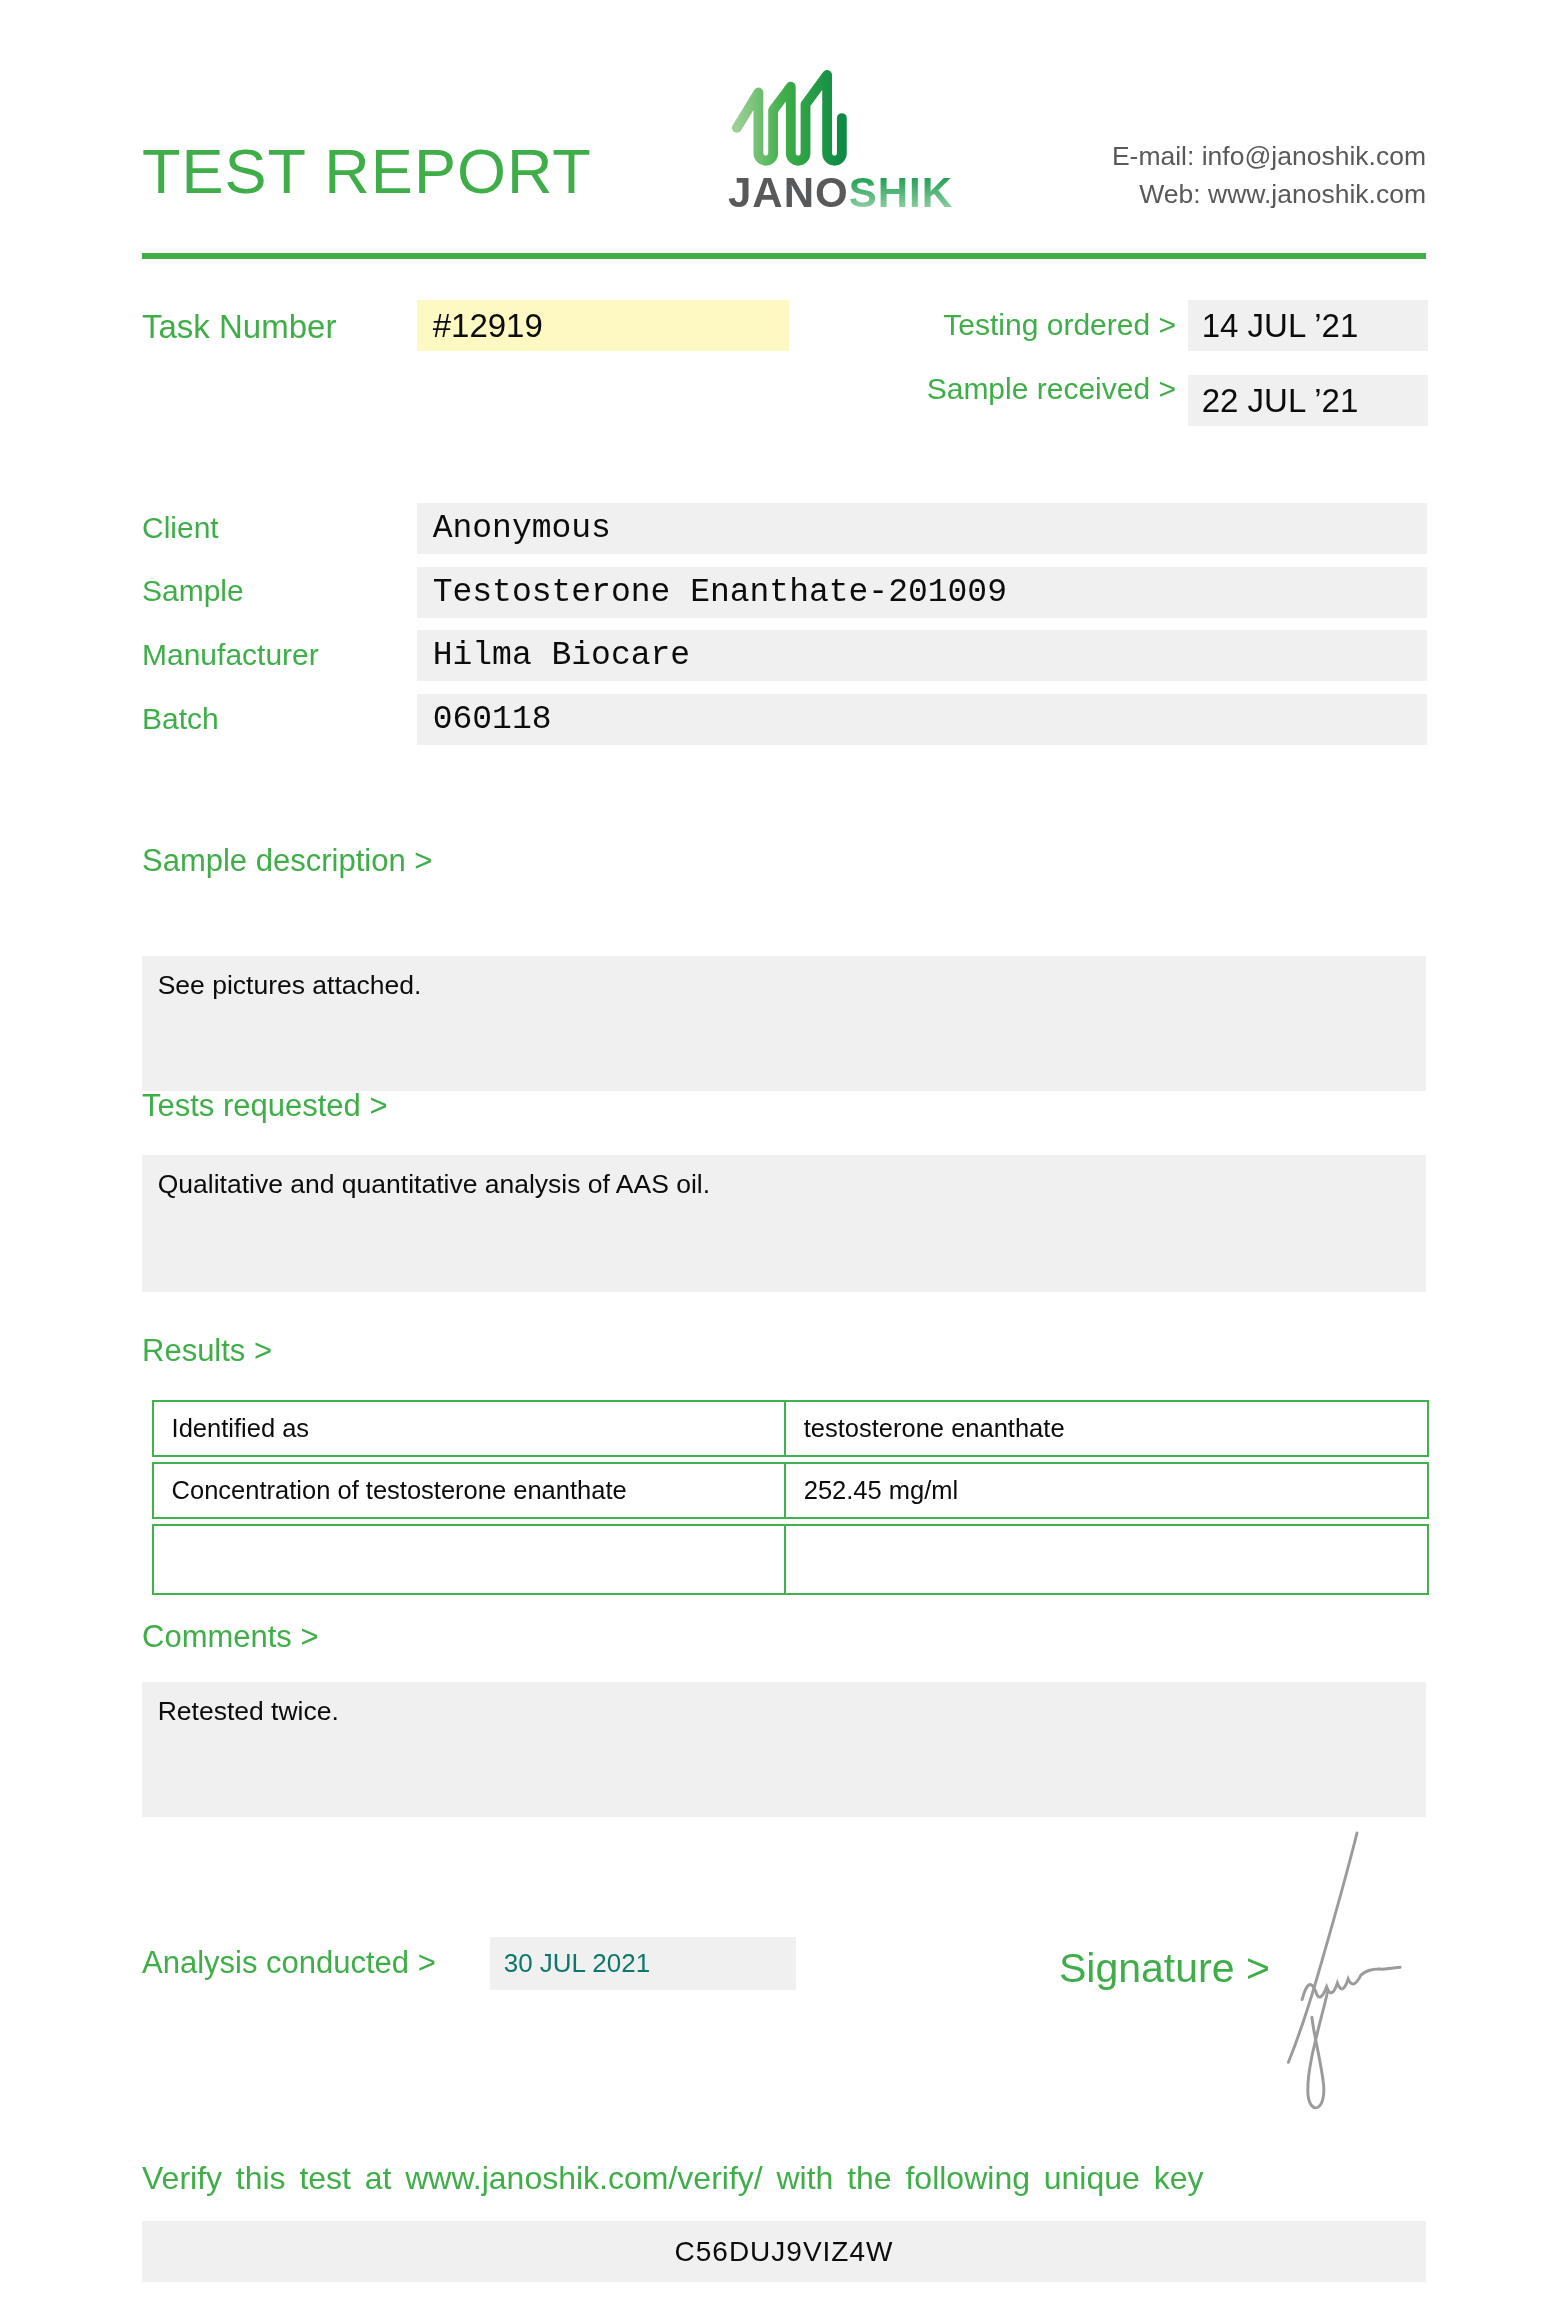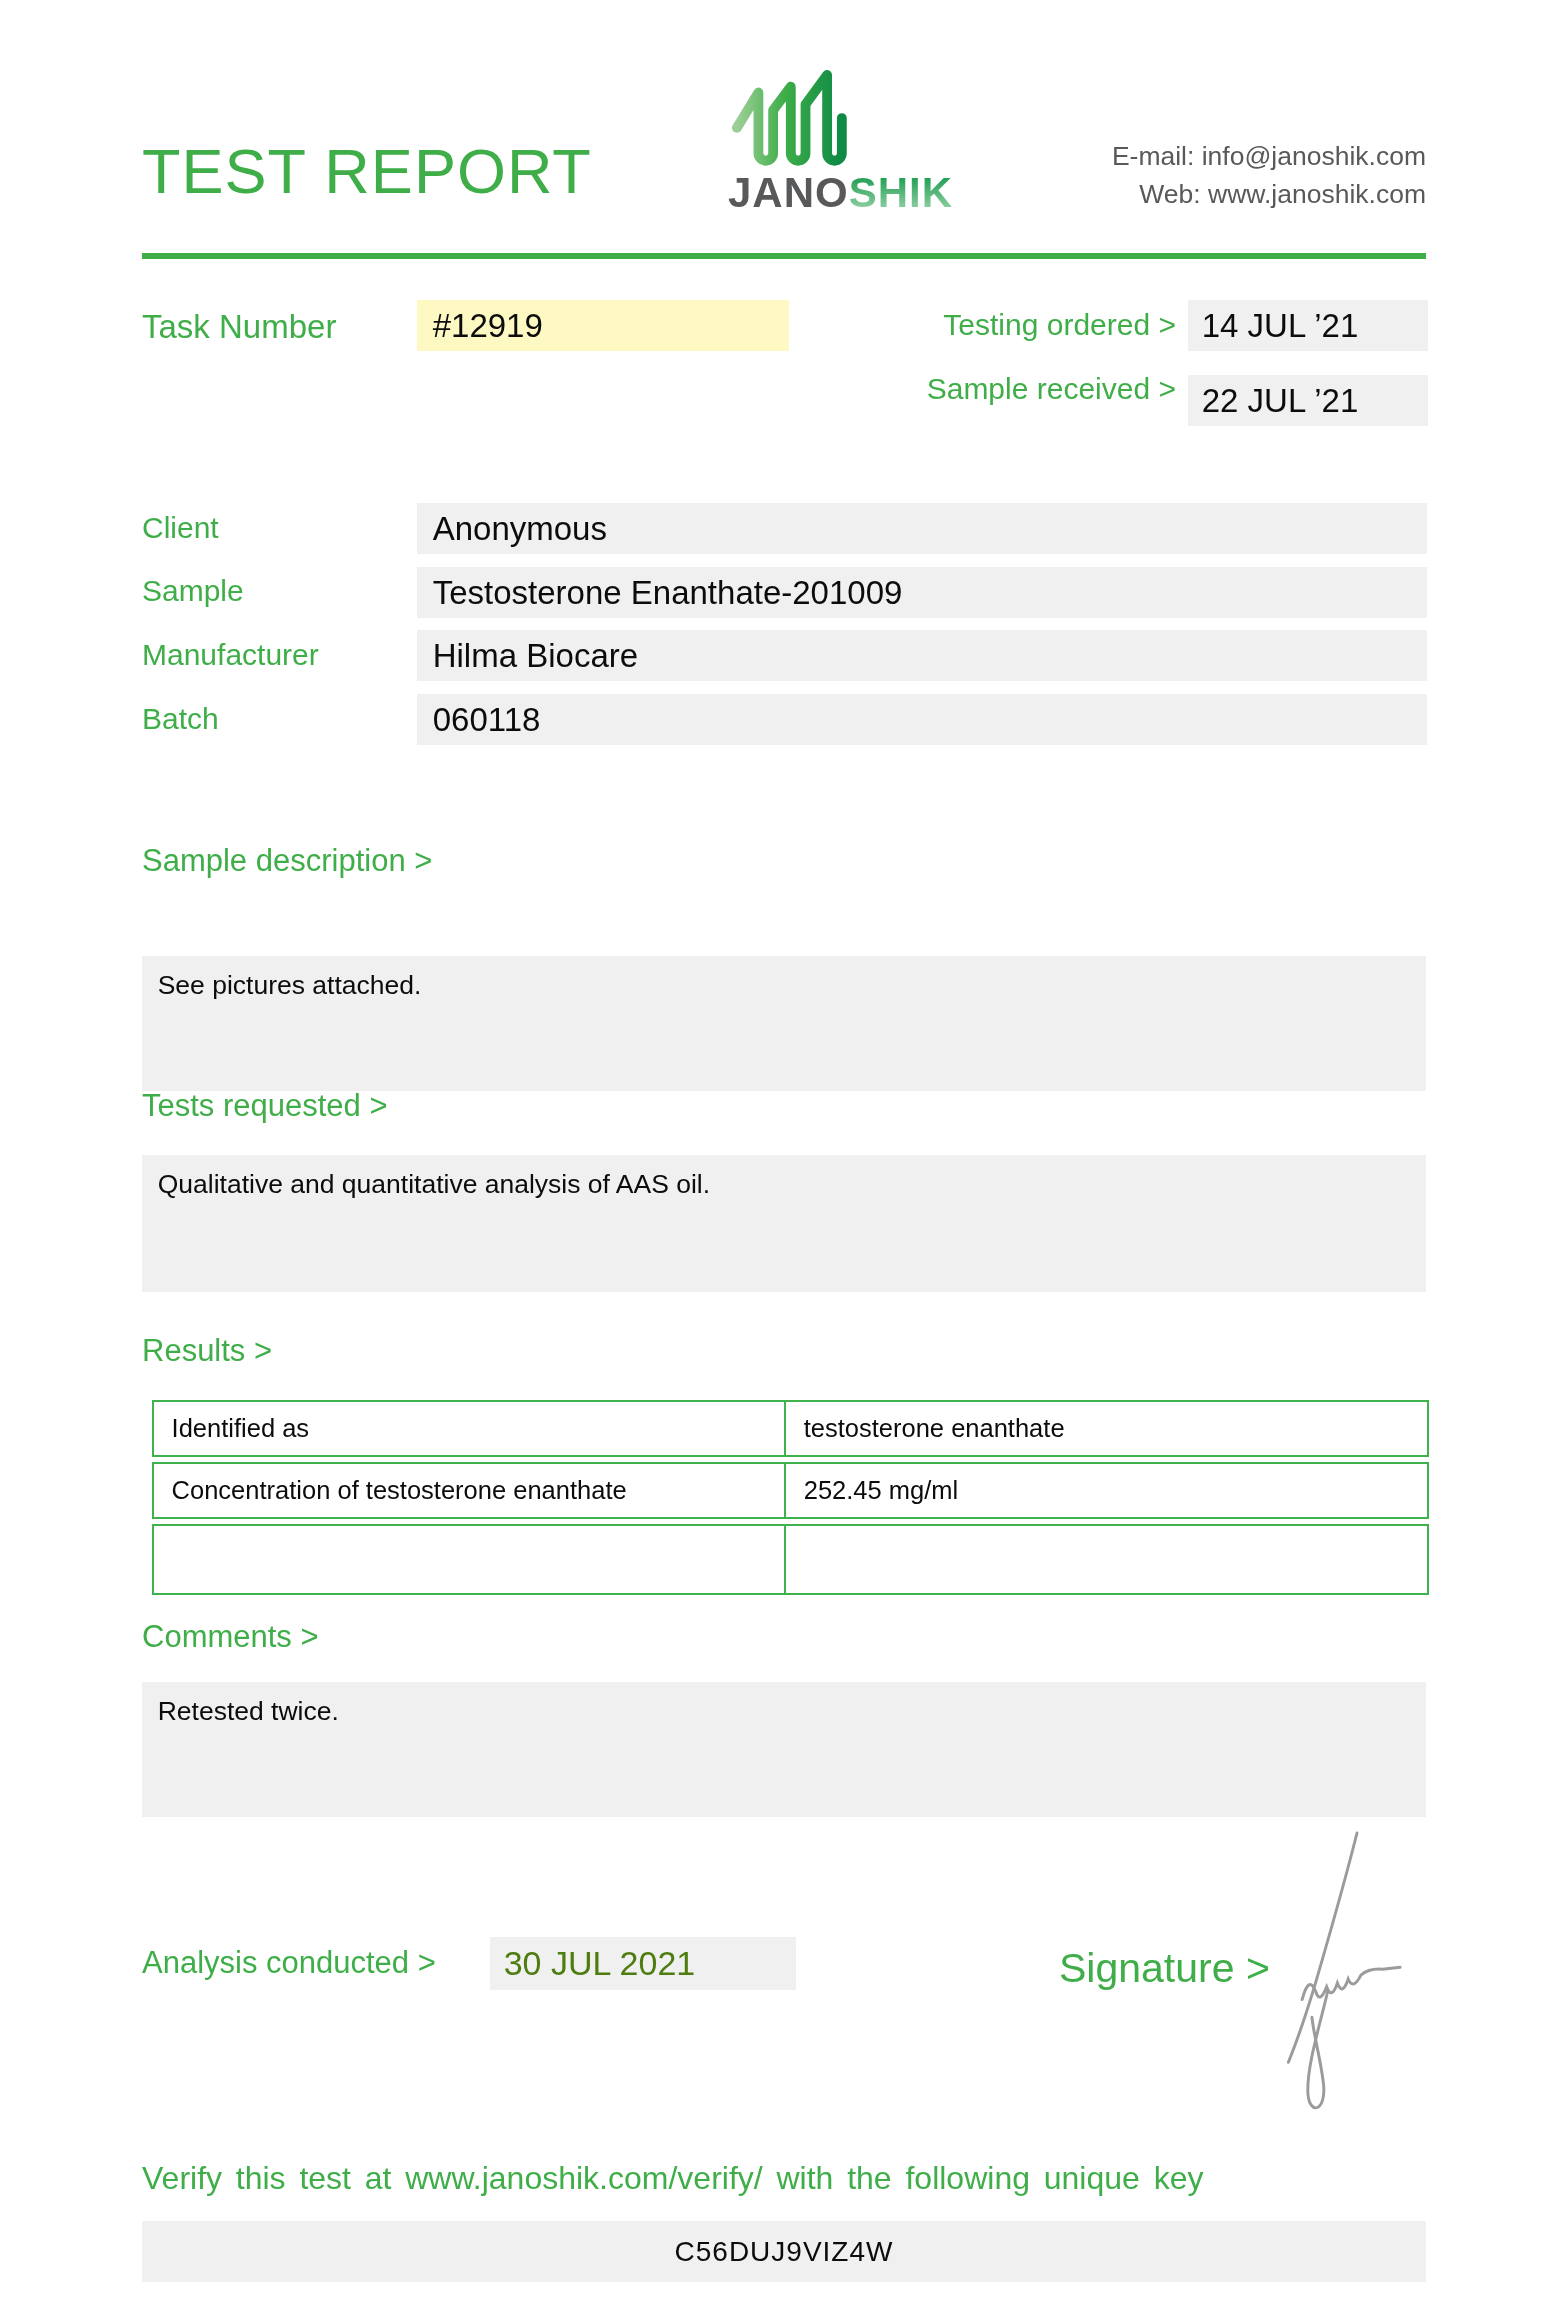--- a/index.html
+++ b/index.html
@@ -56,21 +56,21 @@
     background:#f0f0f0; font-size:33px; line-height:51px; padding-left:13.7px;
     box-sizing:border-box; color:#0c0c0c;
   }
   .ordered-box  { top:300px; }
   .received-box { top:375px; }
   
   .detail-label { position:absolute; left:142px; font-size:30px; color:#3fae49; }
   .detail-box {
     position:absolute; left:417px; width:1010px; height:51px;
     background:#f0f0f0; font-size:33px; line-height:51px; padding-left:15.7px;
-    box-sizing:border-box; color:#0c0c0c;
+    box-sizing:border-box; color:#0c0c0c;font-family:Liberation Mono, monospace;
   }
   
   .sec-heading { position:absolute; left:142px; font-size:31px; color:#3fae49; }
   .sec-box {
     position:absolute; left:142px; width:1284px;
     background:#f0f0f0; font-size:26.5px; color:#0c0c0c;
     padding:13.7px 15.7px; box-sizing:border-box;
   }
   
   .rtable { position:absolute; left:152px; top:1400px; width:1277px; }
@@ -81,22 +81,22 @@
     padding:0 17.6px; font-size:25.5px; color:#0c0c0c;
     height:57px; box-sizing:border-box;text-align:right;
   }
   .rcell.tall { height:71px; }
   .rcell.cname { width:635px; flex:none; }
   .rcell.cvalue { flex:1; margin-left:-2.9px; }
   
   .analysis-label  { position:absolute; left:142px;  top:1945px; font-size:31px; }
   .analysis-box {
     position:absolute; left:490px; top:1937px; width:306px; height:53px;
-    background:#f0f0f0; font-size:34px; line-height:53px; padding-left:13.7px;
-    box-sizing:border-box; color:#4d7c0f;
+    background:#f0f0f0; font-size:26px; line-height:53px; padding-left:13.7px;
+    box-sizing:border-box; color:#0f766e;
   }
   .signature-label { position:absolute; left:1059px; top:1945px; font-size:41px; }
   .signature { position:absolute; left:1259px; top:1825px; }
   .verify-line {
     position:absolute; left:142px; top:2160px; width:1284px;
     font-size:32px; color:#3fae49; word-spacing:4.9px; white-space:nowrap;
   }
   .key-box {
     position:absolute; left:142px; top:2221px; width:1284px; height:61px;
     background:#f0f0f0; font-size:28px; line-height:61px;

